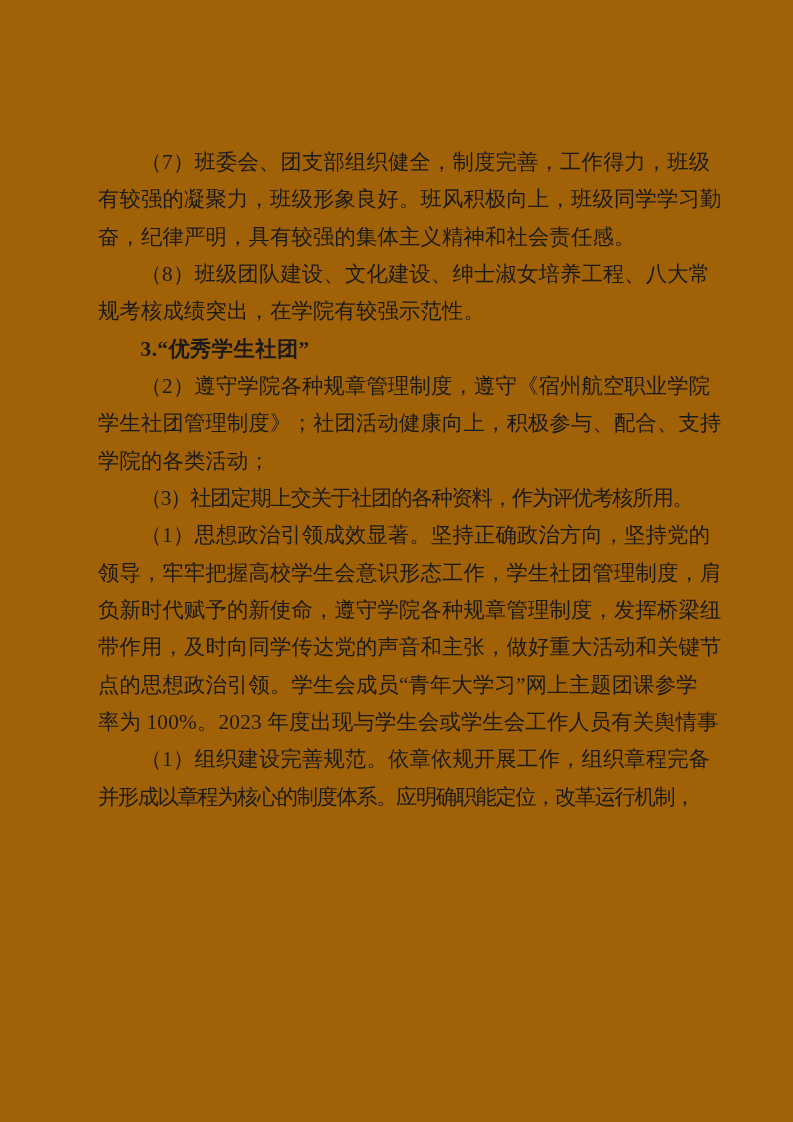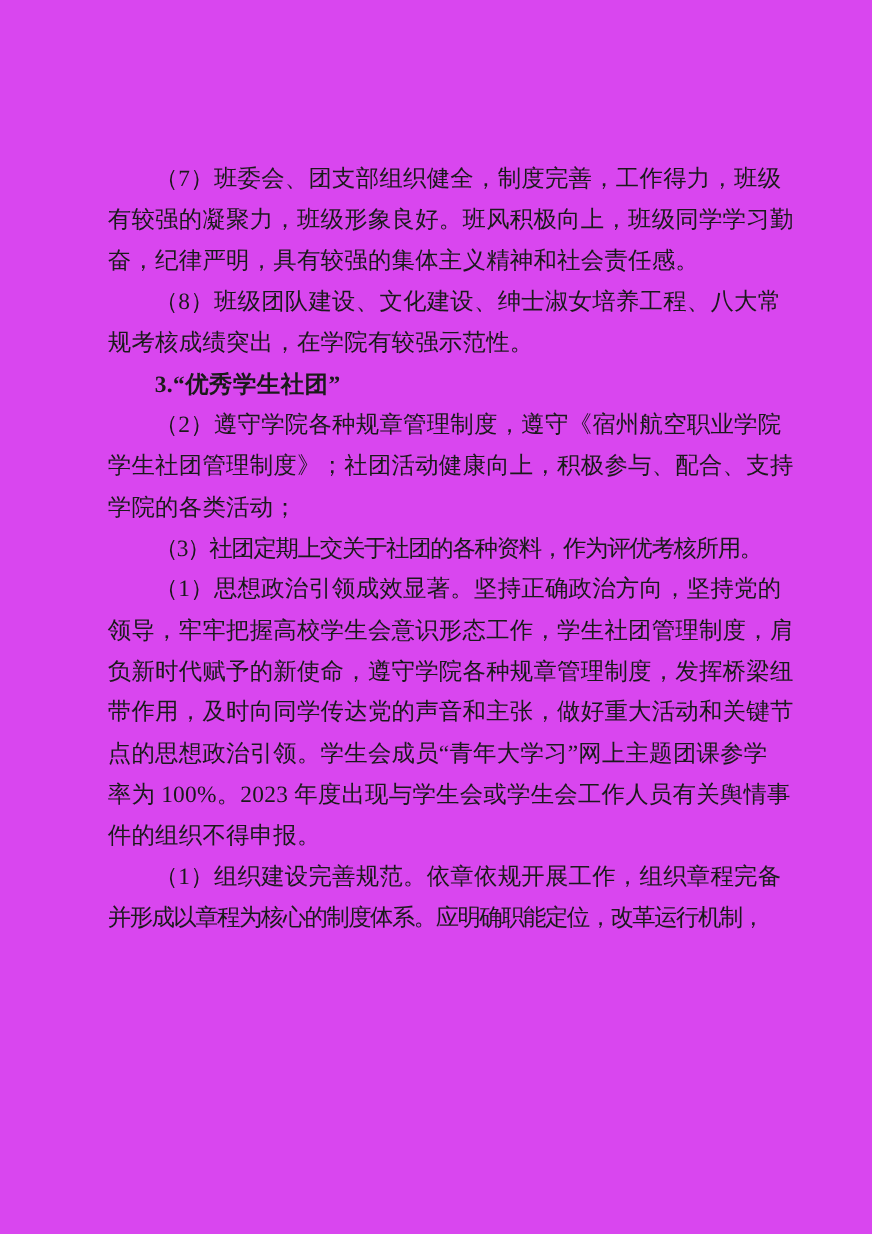--- a/index.html
+++ b/index.html
@@ -4,21 +4,21 @@
 <style>
   html, body {
     margin: 0;
     padding: 0;
     background: #ffffff;
   }
   .page {
     position: relative;
     width: 793px;
     height: 1122px;
-    background: #d946ef;
+    background: #a16207;
     overflow: hidden;
   }
   .content {
     box-sizing: border-box;
     padding: 144px 99px 0 98px;
     width: 793px;
   }
   .line {
     font-family: "Liberation Serif", "DejaVu Serif", serif;
     font-size: 21.3px;
@@ -50,17 +50,16 @@
     <div class="line indent just">（2）遵守学院各种规章管理制度，遵守《宿州航空职业学院</div>
     <div class="line just">学生社团管理制度》；社团活动健康向上，积极参与、配合、支持</div>
     <div class="line">学院的各类活动；</div>
     <div class="line indent tight-md">（3）社团定期上交关于社团的各种资料，作为评优考核所用。</div>
     <div class="line indent just">（1）思想政治引领成效显著。坚持正确政治方向，坚持党的</div>
     <div class="line just">领导，牢牢把握高校学生会意识形态工作，学生社团管理制度，肩</div>
     <div class="line just">负新时代赋予的新使命，遵守学院各种规章管理制度，发挥桥梁纽</div>
     <div class="line just">带作用，及时向同学传达党的声音和主张，做好重大活动和关键节</div>
     <div class="line just">点的思想政治引领。学生会成员“青年大学习”网上主题团课参学</div>
     <div class="line just">率为 100%。2023 年度出现与学生会或学生会工作人员有关舆情事</div>
-    <div class="line">件的组织不得申报。</div>
     <div class="line indent just">（1）组织建设完善规范。依章依规开展工作，组织章程完备</div>
     <div class="line just tight">并形成以章程为核心的制度体系。应明确职能定位，改革运行机制，</div>
   </div>
 </div>
 
 </body></html>

